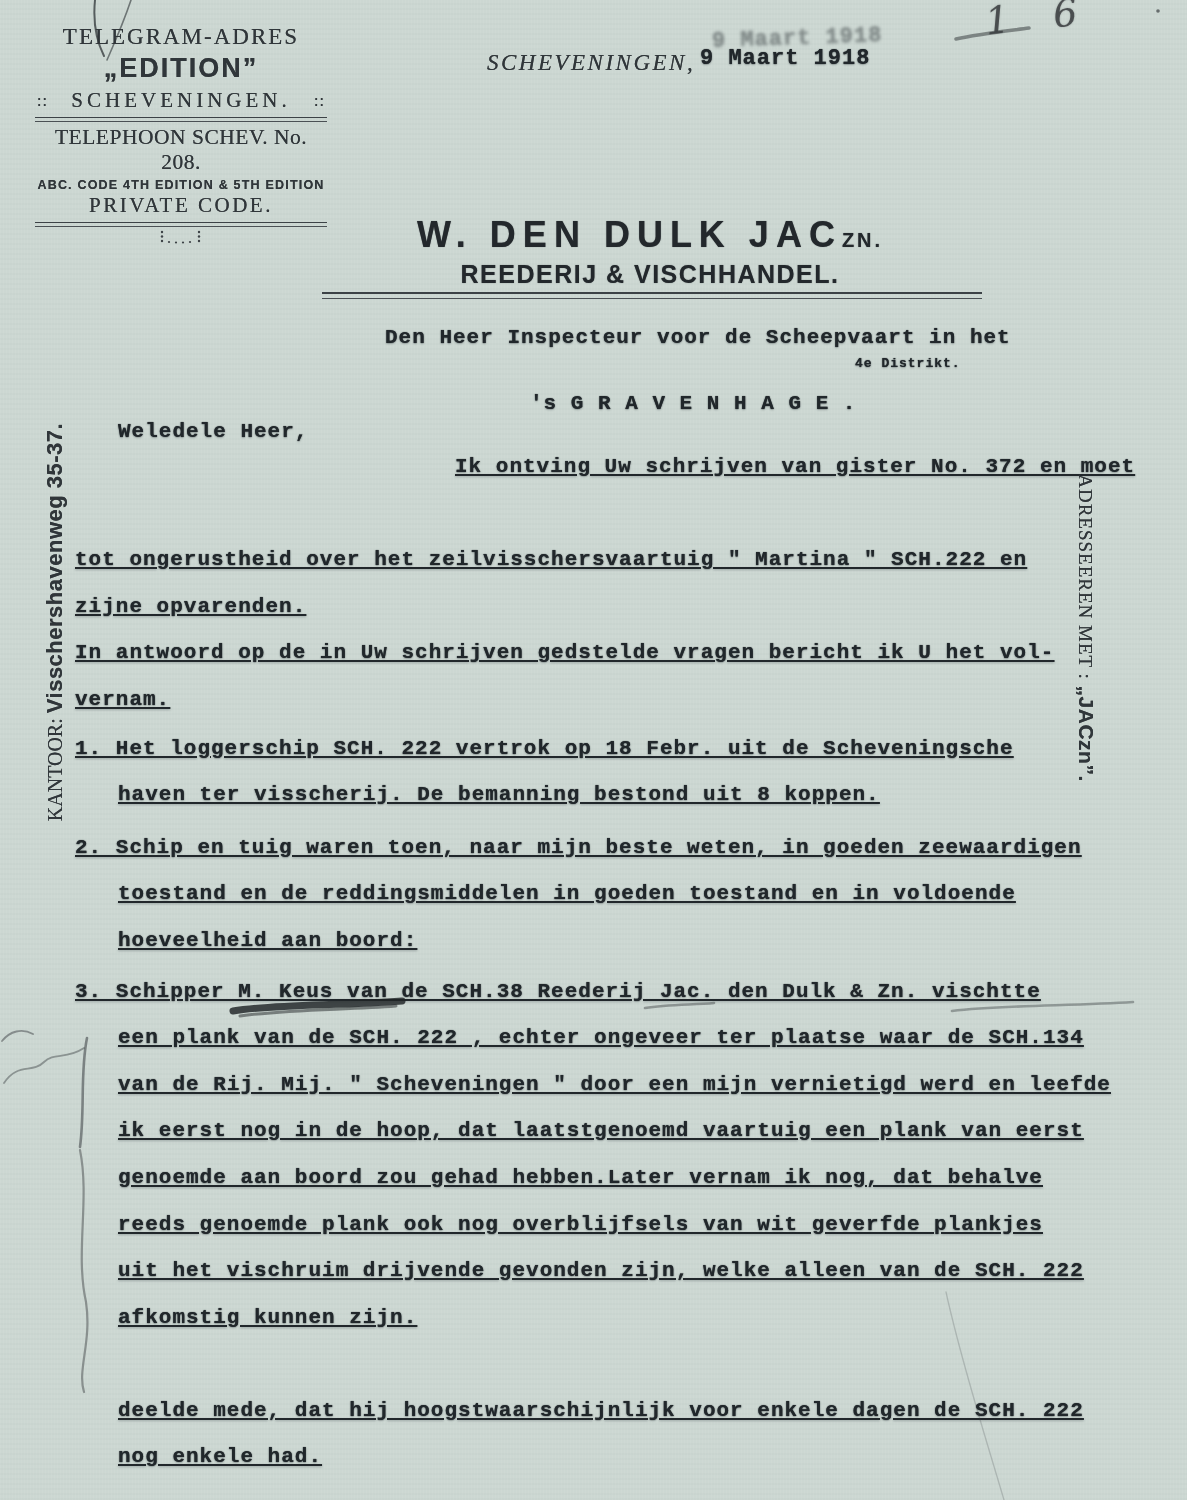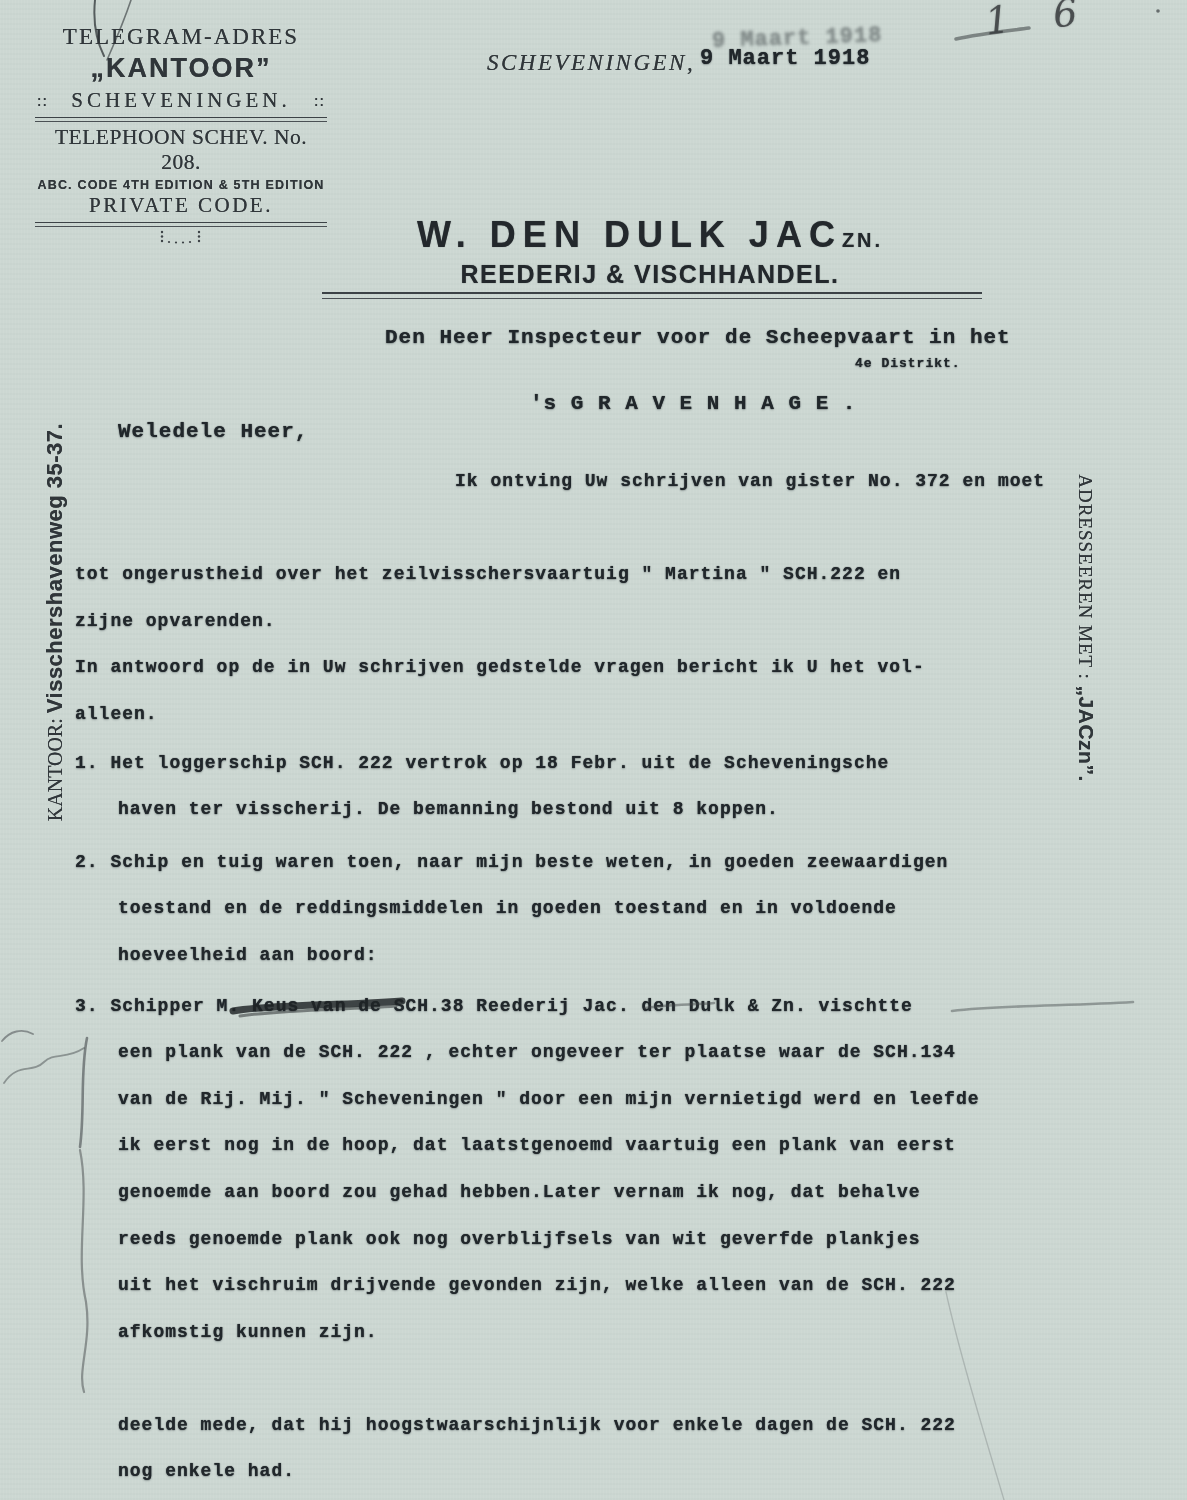--- a/index.html
+++ b/index.html
@@ -42,22 +42,22 @@
   .co-rule{position:absolute;left:322px;top:292px;width:660px;height:4px;
            border-top:2px solid #3c4246;border-bottom:1.6px solid #4a5054;}
 
   
   .rcpt1{left:385px;top:326px;font-size:21px;}
   .rcpt2{left:855px;top:356px;font-size:13px;}
   .rcpt3{left:530px;top:392px;font-size:21px;}
   .salutation{left:118px;top:420px;font-size:21px;}
 
   
-  .body-wrap{position:absolute;left:75px;top:458px;width:1070px;
-             font-size:18px;line-height:46.6px;}
+  .body-wrap{position:absolute;left:75px;top:444px;width:1070px;
+             font-size:21px;line-height:46.6px;text-decoration:underline;}
   .para{white-space:pre-wrap;}
   .para.first-indent{text-indent:380px;}
   .para.numbered{padding-left:43px;text-indent:-43px;}
   .para.indented{padding-left:43px;}
   .para:nth-child(3){margin-top:2px;}
   .para:nth-child(4){margin-top:6px;}
   .para:nth-child(5){margin-top:4px;}
 
   
   .v-left{left:42px;top:622px;transform-origin:0 0;transform:rotate(-90deg) translateX(-50%);font-size:20px;}
@@ -71,21 +71,21 @@
                  transform:rotate(-6deg);text-shadow:0 0 1.5px rgba(70,75,78,.5);}
   svg.overlay{position:absolute;left:0;top:0;pointer-events:none;}
 </style>
 </head>
 <body>
 
 <div class="paper">
 
   <div class="lh printed">
     <div class="lh-telegram">TELEGRAM-ADRES</div>
-    <div class="lh-brand">„KANTOOR”</div>
+    <div class="lh-brand">„EDITION”</div>
     <div class="lh-place">
       <span class="lh-colons">::</span>
       <span>SCHEVENINGEN.</span>
       <span class="lh-colons">::</span>
     </div>
     <div class="rule2"></div>
     <div class="lh-phone">TELEPHOON SCHEV. No. 208.</div>
     <div class="lh-code">ABC. CODE 4TH EDITION &amp; 5TH EDITION</div>
     <div class="lh-private">PRIVATE CODE.</div>
     <div class="rule2"></div>
@@ -119,21 +119,21 @@
   <div class="co-rule"></div>
 
   <div class="abs rcpt1 typed">Den Heer Inspecteur voor de Scheepvaart in het</div>
   <div class="abs rcpt2 typed">4e Distrikt.</div>
   <div class="abs rcpt3 typed">'s  G R A V E N H A G E .</div>
 
   <div class="abs salutation typed">Weledele Heer,</div>
 
   <div class="body-wrap typed">
       <div class="para first-indent"><span>Ik ontving Uw schrijven van gister No. 372 en moet</span><br><br><span>tot ongerustheid over het zeilvisschersvaartuig " Martina " SCH.222 en</span><br><span>zijne opvarenden.</span></div>
-      <div class="para flush"><span>In antwoord op de in Uw schrijven gedstelde vragen bericht ik U het vol-</span><br><span>alleen.</span></div>
+      <div class="para flush"><span>In antwoord op de in Uw schrijven gedstelde vragen bericht ik U het vol-</span><br><span>vernam.</span></div>
       <div class="para numbered"><span>1. Het loggerschip SCH. 222 vertrok op 18 Febr. uit de Scheveningsche</span><br><span>haven ter visscherij. De bemanning bestond uit 8 koppen.</span></div>
       <div class="para numbered"><span>2. Schip en tuig waren toen, naar mijn beste weten, in goeden zeewaardigen</span><br><span>toestand en de reddingsmiddelen in goeden toestand en in voldoende</span><br><span>hoeveelheid aan boord:</span></div>
       <div class="para numbered"><span>3. Schipper M. Keus van de SCH.38 Reederij Jac. den Dulk &amp; Zn. vischtte</span><br><span>een plank van de SCH. 222 , echter ongeveer ter plaatse waar de SCH.134</span><br><span>van de Rij. Mij. " Scheveningen " door een mijn vernietigd werd en leefde</span><br><span>ik eerst nog in de hoop, dat laatstgenoemd vaartuig een plank van eerst</span><br><span>genoemde aan boord zou gehad hebben.Later vernam ik nog, dat behalve</span><br><span>reeds genoemde plank ook nog overblijfsels van wit geverfde plankjes</span><br><span>uit het vischruim drijvende gevonden zijn, welke alleen van de SCH. 222</span><br><span>afkomstig kunnen zijn.</span></div>
       <div class="para indented"><br><span>deelde mede, dat hij hoogstwaarschijnlijk voor enkele dagen de SCH. 222</span><br><span>nog enkele had.</span></div>
     </div>
 
   <div class="abs v-left printed"><span>KANTOOR: </span><span class="bold-part">Visschershavenweg 35-37.</span></div>
   <div class="abs v-right printed"><span>ADRESSEEREN MET : </span><span class="bold-part">„JACzn”.</span></div>
 
   <svg class="overlay" width="1187" height="1500" viewBox="0 0 1187 1500">

